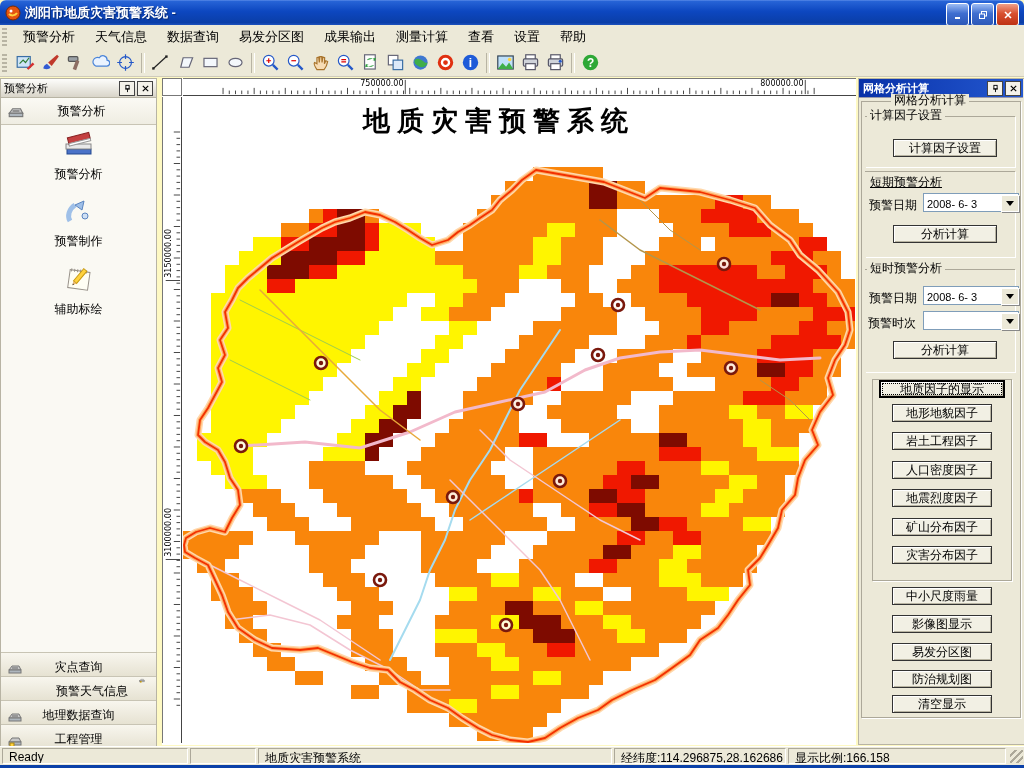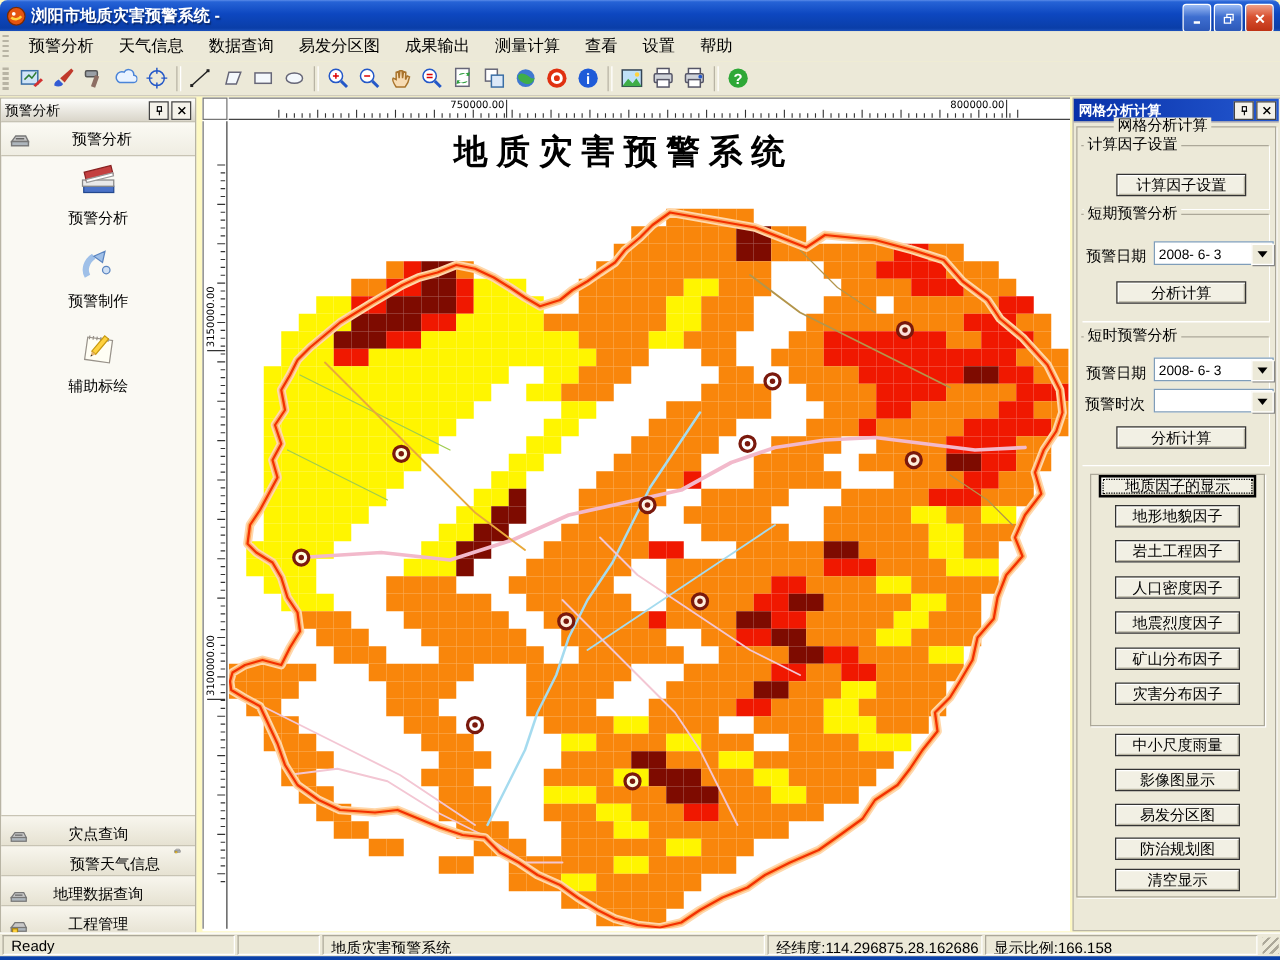--- a/index.html
+++ b/index.html
@@ -1743,21 +1743,21 @@
     </div>
 
     <div class="rbox" style="left:2px;top:22px;width:158px;height:615px;"></div>
     <span class="rbox-label" style="left:32px;top:15px;">网格分析计算</span>
 
     <div class="rbox" style="left:6px;top:37px;width:150px;height:50px;border-bottom:none;border-left:none;border-right:none;"></div>
     <span class="rbox-label" style="left:8px;top:30px;">计算因子设置</span>
     <div class="xp-btn" style="left:34px;top:60px;width:104px;">计算因子设置</div>
 
     <div class="rbox" style="left:6px;top:92px;width:150px;height:85px;border-bottom:none;border-left:none;border-right:none;"></div>
-    <span class="rbox-label" style="left:8px;top:85px;">短期预警分析</span>
+    <span class="rbox-label" style="left:8px;top:97px;text-decoration:underline;">短期预警分析</span>
     <span class="field-lbl" style="left:10px;top:118px;">预警日期</span>
     <input class="combo" style="left: 64px; top: 114px; width: 96px;" readonly="" value="2008- 6- 3">
     <span class="combo-btn" style="left:142px;top:116px;"></span>
     <div class="xp-btn" style="left:34px;top:146px;width:104px;">分析计算</div>
 
     <div class="rbox" style="left:6px;top:190px;width:150px;height:102px;border-bottom:none;border-left:none;border-right:none;"></div>
     <span class="rbox-label" style="left:8px;top:183px;">短时预警分析</span>
     <span class="field-lbl" style="left:10px;top:211px;">预警日期</span>
     <input class="combo" style="left: 64px; top: 207px; width: 96px;" readonly="" value="2008- 6- 3">
     <span class="combo-btn" style="left:142px;top:209px;"></span>

